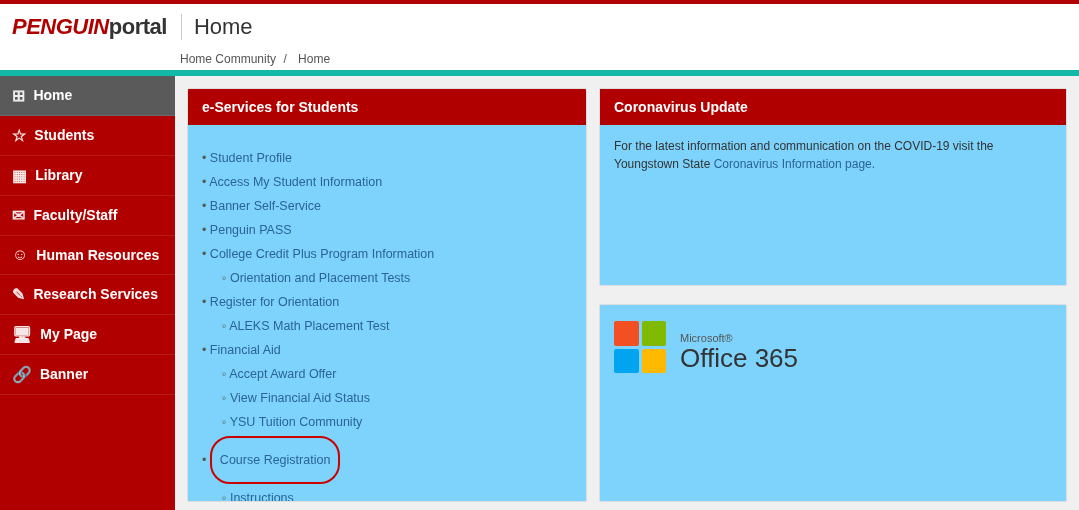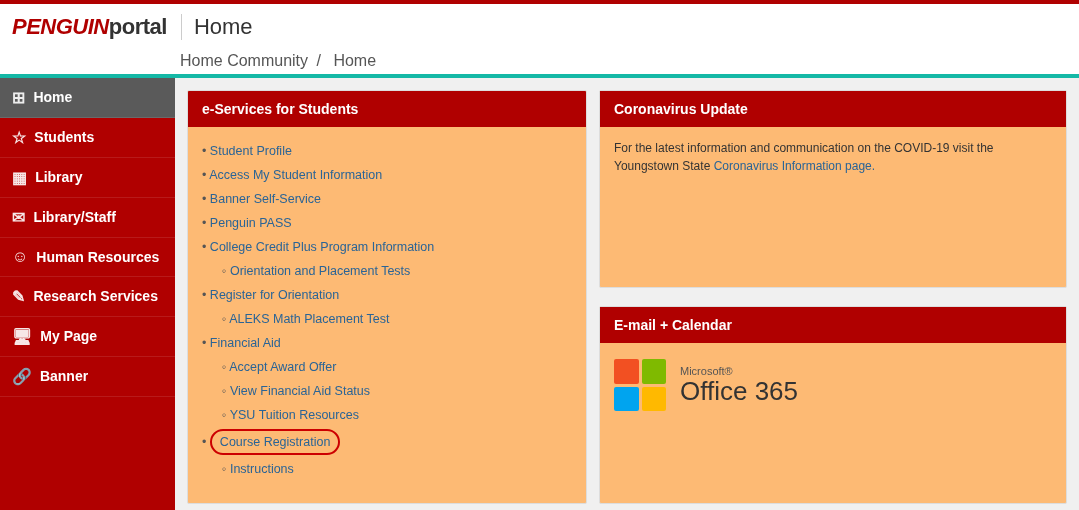--- a/index.html
+++ b/index.html
@@ -29,23 +29,23 @@
       font-weight: normal;
       border-left: 1px solid #ccc;
       padding-left: 12px;
       margin-left: 4px;
     }
 
     
     #breadcrumb-bar {
       background: #fff;
       padding: 2px 12px 4px 180px;
-      font-size: 16px;
+      font-size: 12px;
       color: #555;
-      border-bottom: 4px solid #14b8a6;
+      border-bottom: 6px solid #14b8a6;
     }
     #breadcrumb-bar a { color: #555; text-decoration: none; }
     #breadcrumb-bar span { margin: 0 4px; }
 
     
     #layout {
       display: flex;
       height: calc(510px - 72px);
     }
 
@@ -79,21 +79,21 @@
     #main-content {
       flex: 1;
       display: flex;
       gap: 12px;
       padding: 12px;
       overflow: hidden;
     }
 
     
     .card {
-      background: #fdba74;
+      background: #7dd3fc;
       border: 1px solid #ddd;
       border-radius: 2px;
     }
 
     
     #left-col {
       flex: 0 0 400px;
     }
     #left-col .card {
       height: 100%;
@@ -121,20 +121,21 @@
 
     .card-body {
       padding: 12px 14px;
       font-size: 12.5px;
     }
 
     
     .link-list {
       list-style: none;
       padding: 0;
+      margin-top: 9px;
     }
     .link-list li {
       padding: 2px 0;
       line-height: 1.6;
     }
     .link-list li a {
       color: #2a6496;
       text-decoration: none;
     }
     .link-list li.sub {
@@ -147,39 +148,39 @@
     .link-list li.top::before {
       content: "• ";
       color: #555;
     }
 
     
     .circled-item {
       display: inline-block;
       border: 2px solid #c00;
       border-radius: 20px;
-      padding: 1px 8px;
+      padding: 12px 8px;
     }
 
     
     #covid-card .card-body {
       font-size: 12px;
       color: #333;
       line-height: 1.5;
     }
     #covid-card .card-body a {
       color: #2a6496;
       text-decoration: none;
       margin-top: 36px;
     }
 
     
     #email-card .card-body {
       display: flex;
-      align-items: center;
+      align-items: flex-end;
       gap: 14px;
       padding: 16px 14px;
     }
 
     
     .ms-logo {
       display: grid;
       grid-template-columns: 1fr 1fr;
       gap: 3px;
       width: 52px;
@@ -236,21 +237,21 @@
       <div class="sidebar-item">
       <span class="sidebar-icon">☆</span>
       <span class="sidebar-item-label">Students</span>
     </div>
       <div class="sidebar-item">
       <span class="sidebar-icon">▦</span>
       <span class="sidebar-item-label">Library</span>
     </div>
       <div class="sidebar-item">
       <span class="sidebar-icon">✉</span>
-      <span class="sidebar-item-label">Library/Staff</span>
+      <span class="sidebar-item-label">Faculty/Staff</span>
     </div>
       <div class="sidebar-item">
       <span class="sidebar-icon">☺</span>
       <span class="sidebar-item-label">Human Resources</span>
     </div>
       <div class="sidebar-item">
       <span class="sidebar-icon">✎</span>
       <span class="sidebar-item-label">Research Services</span>
     </div>
       <div class="sidebar-item">
@@ -274,39 +275,38 @@
               <li class="top"><a href="#">Access My Student Information</a></li>
               <li class="top"><a href="#">Banner Self-Service</a></li>
               <li class="top"><a href="#">Penguin PASS</a></li>
               <li class="top"><a href="#">College Credit Plus Program Information</a></li>
               <li class="sub"><a href="#">Orientation and Placement Tests</a></li>
               <li class="top"><a href="#">Register for Orientation</a></li>
               <li class="sub"><a href="#">ALEKS Math Placement Test</a></li>
               <li class="top"><a href="#">Financial Aid</a></li>
               <li class="sub"><a href="#">Accept Award Offer</a></li>
               <li class="sub"><a href="#">View Financial Aid Status</a></li>
-              <li class="sub"><a href="#">YSU Tuition Resources</a></li>
+              <li class="sub"><a href="#">YSU Tuition Community</a></li>
               <li class="top"><a href="#"><span class="circled-item">Course Registration</span></a></li>
               <li class="sub"><a href="#">Instructions</a></li>
             </ul>
         </div>
       </div>
     </div>
 
     <div id="right-col">
 
       <div class="card" id="covid-card">
         <div class="card-header">Coronavirus Update</div>
         <div class="card-body">
           <span>For the latest information and communication on the COVID-19 visit the Youngstown State </span><a href="#">Coronavirus Information page.</a>
         </div>
       </div>
 
       <div class="card" id="email-card">
-        <div class="card-header">E-mail + Calendar</div>
         <div class="card-body">
           <div class="ms-logo">
             <div class="ms-sq orange"></div>
             <div class="ms-sq green"></div>
             <div class="ms-sq blue"></div>
             <div class="ms-sq yellow"></div>
           </div>
           <div class="ms-text">
             <span class="ms-brand">Microsoft®</span>
             <span class="ms-product">Office 365</span>

